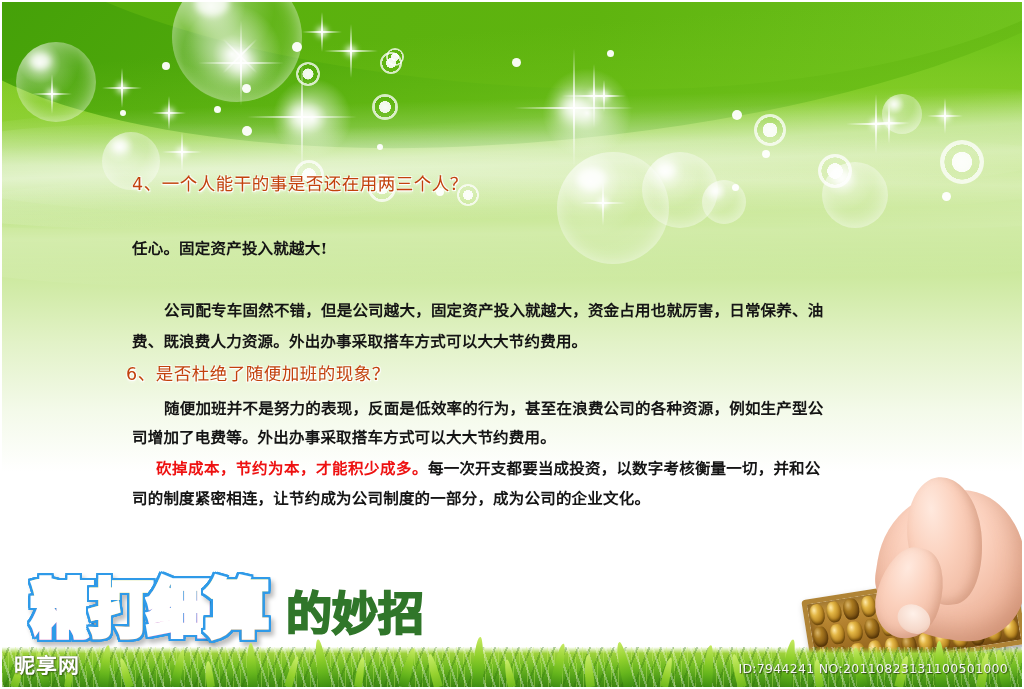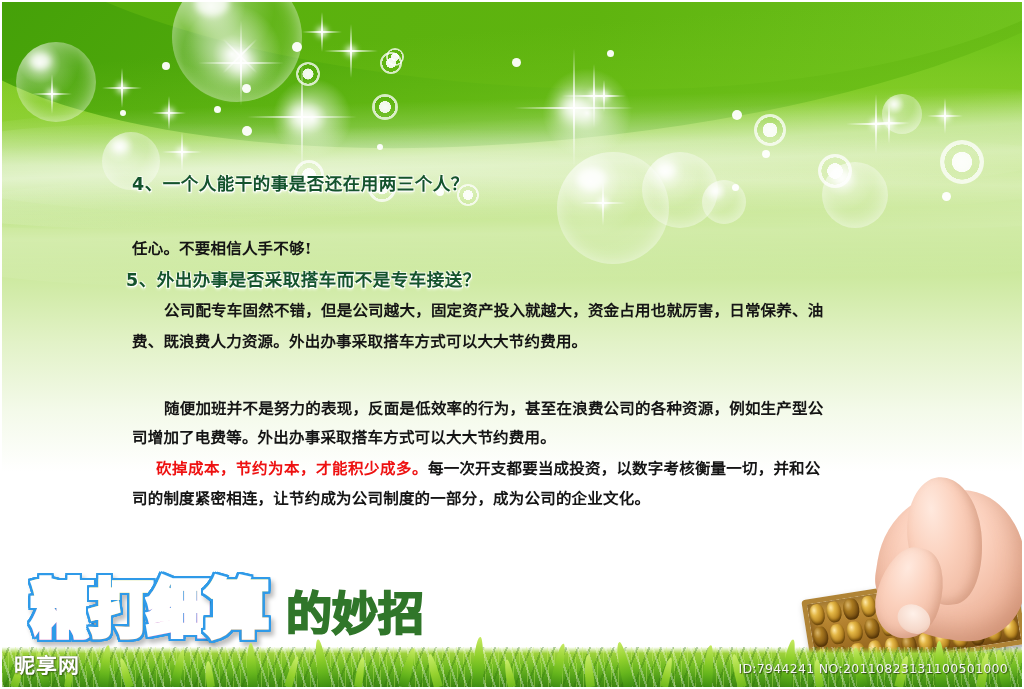--- a/index.html
+++ b/index.html
@@ -96,22 +96,22 @@
   .spark::after{content:"";position:absolute;left:50%;top:50%;width:10px;height:10px;
     margin:-5px 0 0 -5px;border-radius:50%;background:#fff;filter:blur(3px);}
   .spark.big::after{width:26px;height:26px;margin:-13px 0 0 -13px;filter:blur(7px);}
   .glow{position:absolute;border-radius:50%;
     background:radial-gradient(circle,rgba(255,255,255,.95) 0%,rgba(255,255,255,.45) 28%,rgba(255,255,255,0) 70%);}
 
   
   .content{position:absolute;left:0;top:0;width:1024px;height:689px;}
   .q-head{
     position:absolute;
-    color:#14532d;
-    font-weight:bold;
+    color:#c2410c;
+    font-weight:normal;
     font-size:17.5px;
     letter-spacing:.5px;
     white-space:nowrap;
     text-shadow:
        1px 1px 0 rgba(255,255,255,.95),
       -1px 1px 0 rgba(255,255,255,.7),
        1px -1px 0 rgba(255,255,255,.7),
        0 2px 3px rgba(255,255,255,.9);
   }
   .p-line{
@@ -383,28 +383,28 @@
     </div>
   <div class="glow" style="left:540px;top:66px;width:90px;height:90px;"></div>
   <div class="glow" style="left:270px;top:76px;width:80px;height:80px;"></div>
   <div class="glow" style="left:180px;top:2px;width:100px;height:100px;"></div>
 
   <div class="content">
 
     <div class="q-head" style="left:130px;top:168px;">
       <span>4、</span><span>一个人能干的事是否还在用两三个人？</span>
     </div>
-    <div class="p-line" style="left:130px;top:234px;"><span>任心。不要相信人手不够!</span></div>
-
-    <div class="q-head" style="left:124px;top:264px;">
-      <span>5、</span><span>外出办事是否采取搭车而不是专车接送？</span>
-    </div>
+    <div class="p-line" style="left:130px;top:234px;"><span>任心。固定资产投入就越大!</span></div>
+
     <div class="p-line" style="left:130px;top:296px;text-indent:32px;"><span>公司配专车固然不错，但是公司越大，固定资产投入就越大，资金占用也就厉害，日常保养、油</span></div>
     <div class="p-line" style="left:130px;top:327px;"><span>费、既浪费人力资源。外出办事采取搭车方式可以大大节约费用。</span></div>
 
+    <div class="q-head" style="left:124px;top:358px;">
+      <span>6、</span><span>是否杜绝了随便加班的现象？</span>
+    </div>
     <div class="p-line" style="left:130px;top:394px;text-indent:32px;"><span>随便加班并不是努力的表现，反面是低效率的行为，甚至在浪费公司的各种资源，例如生产型公</span></div>
     <div class="p-line" style="left:130px;top:423px;"><span>司增加了电费等。外出办事采取搭车方式可以大大节约费用。</span></div>
 
     <div class="p-line" style="left:130px;top:454px;text-indent:24px;">
       <span class="hl">砍掉成本，节约为本，才能积少成多。</span><span>每一次开支都要当成投资，以数字考核衡量一切，并和公</span>
     </div>
     <div class="p-line" style="left:130px;top:484px;"><span>司的制度紧密相连，让节约成为公司制度的一部分，成为公司的企业文化。</span></div>
   </div>
 
   <div class="hand-wrap">

